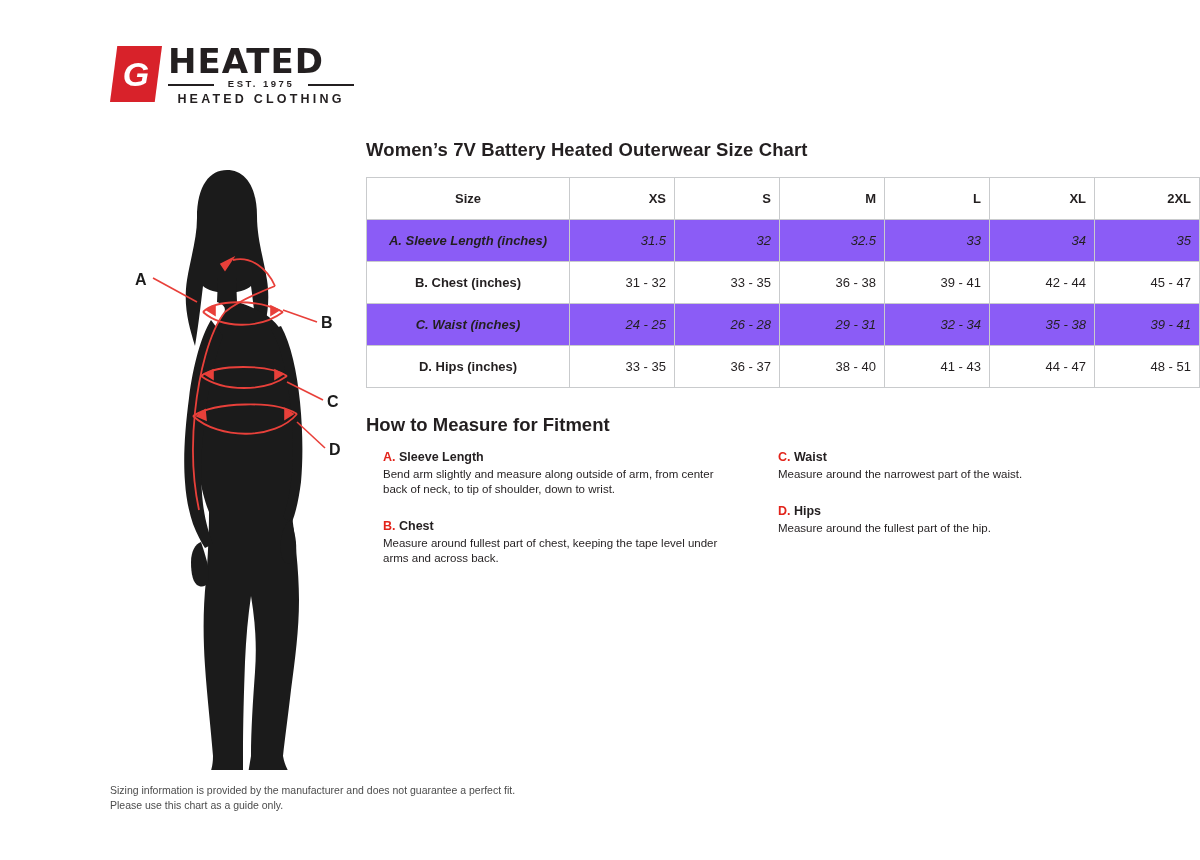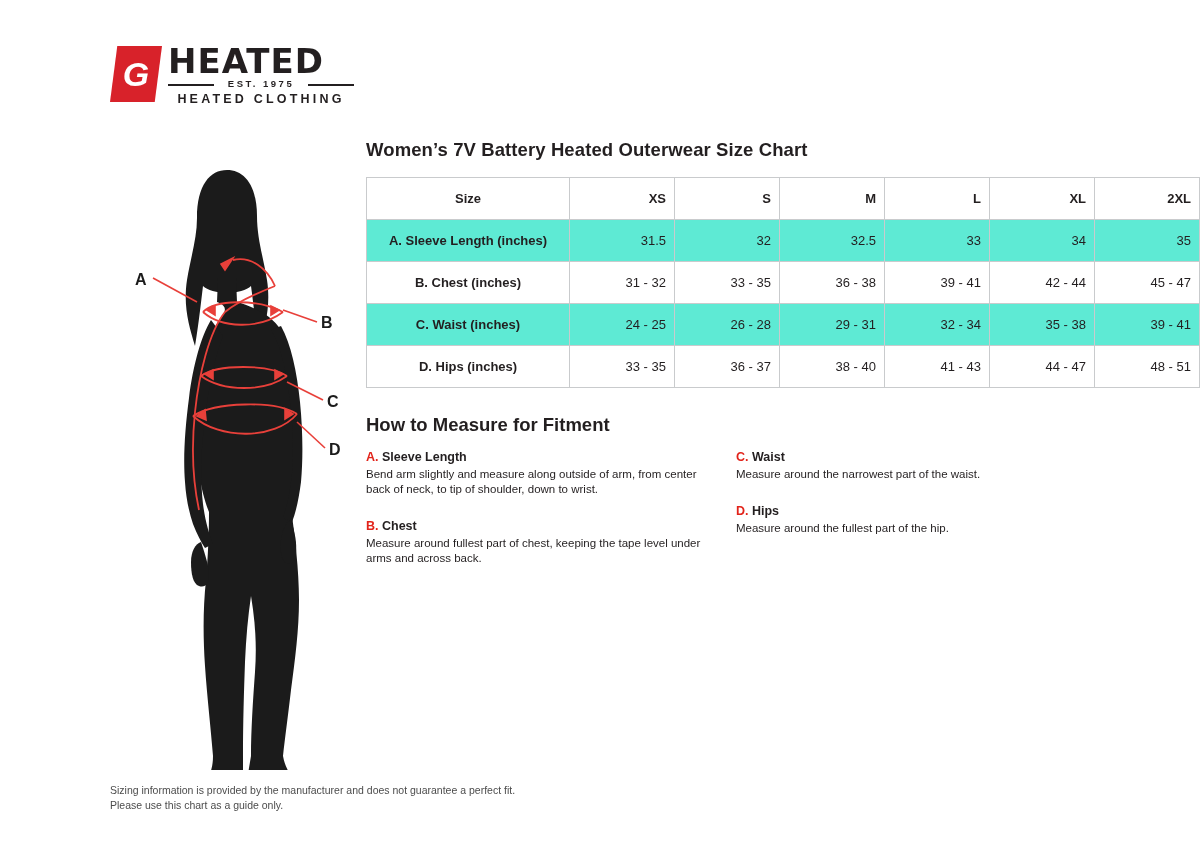--- a/index.html
+++ b/index.html
@@ -133,44 +133,46 @@
   }
   .size-table .rowlabel {
     width: 186px;
     text-align: center;
     font-weight: bold;
     font-size: 13px;
   }
   .size-table .valcell { width: 88px; }
   .size-table tr.shaded td,
   .size-table tr.shaded th {
-    background: #5eead4;
+    background: #8b5cf6;
+    font-style: italic;
   }
 
   
   .howto-title {
     position: absolute;
     left: 366px;
     top: 414px;
     font-size: 18.5px;
     font-weight: bold;
     color: #231f20;
   }
   .howto-grid {
     position: absolute;
     left: 366px;
     top: 450px;
     width: 740px;
   }
   .howto-col {
     position: absolute;
     width: 350px;
+    margin-left: 17px;
   }
   .col-left { left: 0; }
-  .col-right { left: 370px; }
+  .col-right { left: 395px; }
   .howto-item { margin-bottom: 22px; }
   .howto-head {
     font-size: 12.5px;
     font-weight: bold;
     color: #231f20;
     margin-bottom: 3px;
   }
   .howto-letter {
     color: #e2231a;
     font-weight: bold;

